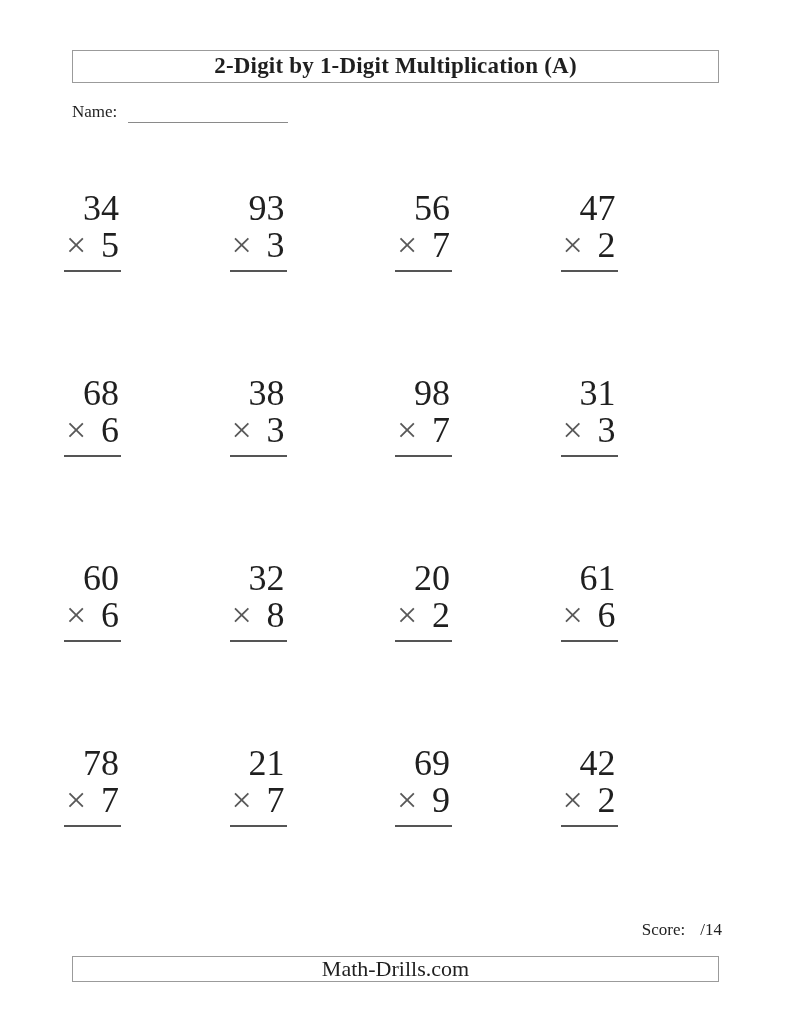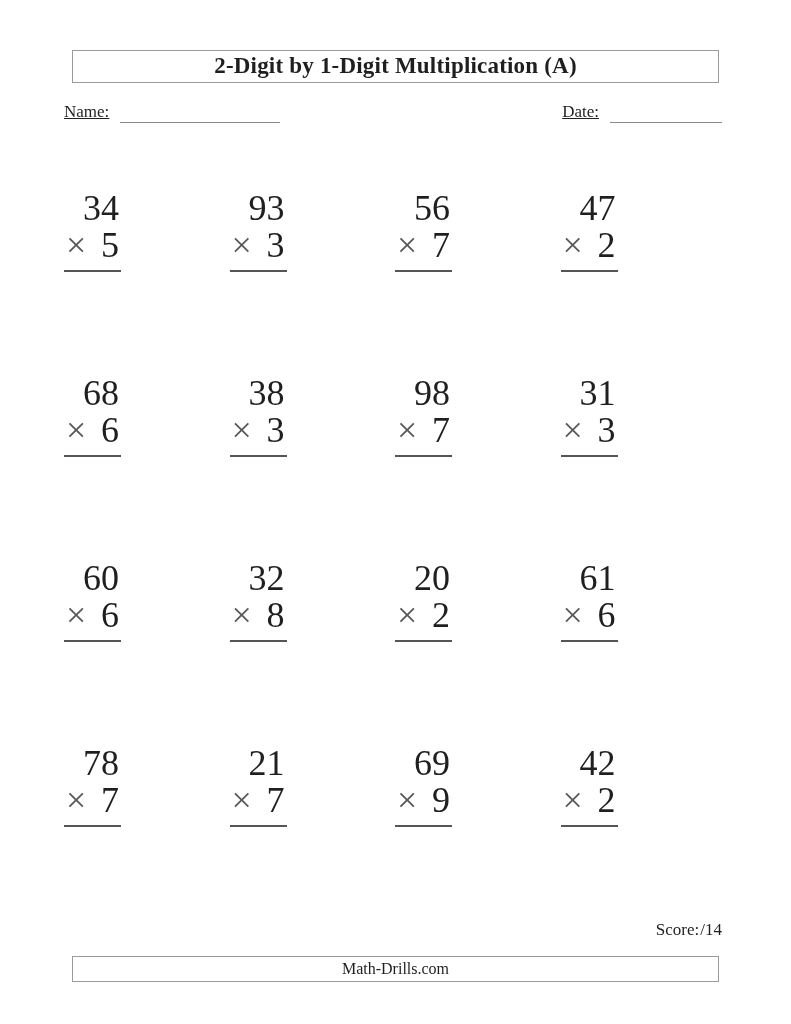--- a/index.html
+++ b/index.html
@@ -21,28 +21,26 @@
     height: 33px;
     border: 1.5px solid #9b9b9b;
     text-align: center;
     line-height: 30px;
     font-size: 23px;
     font-weight: 700;
     letter-spacing: 0.2px;
   }
   .name-date-row {
     position: absolute;
-    left: 64px;
+    left: 72px;
     right: 69px;
     top: 97px;
     height: 26px;
     display: flex;
-    justify-content: space-between;
     font-size: 17px;
-    text-decoration: underline;
   }
   .field-group { display: flex; align-items: flex-end; }
   .field-label { line-height: 22px; }
   .write-line {
     display: inline-block;
     border-bottom: 1.8px solid #8a8a8a;
     height: 22px;
     margin-left: 11px;
   }
   .name-line { width: 160px; }
@@ -86,52 +84,48 @@
     gap: 10px;
   }
   .times { color: #595959; }
   .multiplier { color: #1f1f1f; }
   .score-row {
     position: absolute;
     top: 920px;
     right: 69px;
     font-size: 17px;
     display: flex;
-    gap: 1px;
+    gap: 15px;
   }
   .footer-box {
     position: absolute;
     left: 72px;
     right: 72px;
     top: 956px;
     height: 26px;
     border: 1.5px solid #9b9b9b;
     text-align: center;
     line-height: 23px;
-    font-size: 16px;
+    font-size: 22px;
   }
 </style>
 </head>
 <body>
 
 <div class="page">
 
   <div class="title-box">
     <span>2-Digit by 1-Digit Multiplication (A)</span>
   </div>
 
   <div class="name-date-row">
     <div class="field-group">
       <span class="field-label">Name:</span>
       <span class="write-line name-line"></span>
     </div>
-    <div class="field-group">
-      <span class="field-label">Date:</span>
-      <span class="write-line date-line"></span>
-    </div>
   </div>
 
 
   <div class="problems-grid" id="problems-grid">
     <div class="problem-cell">
       <div class="problem">
         <div class="top-num">34</div>
         <div class="bottom-row">
           <span class="times">×</span>
           <span class="multiplier">5</span>

